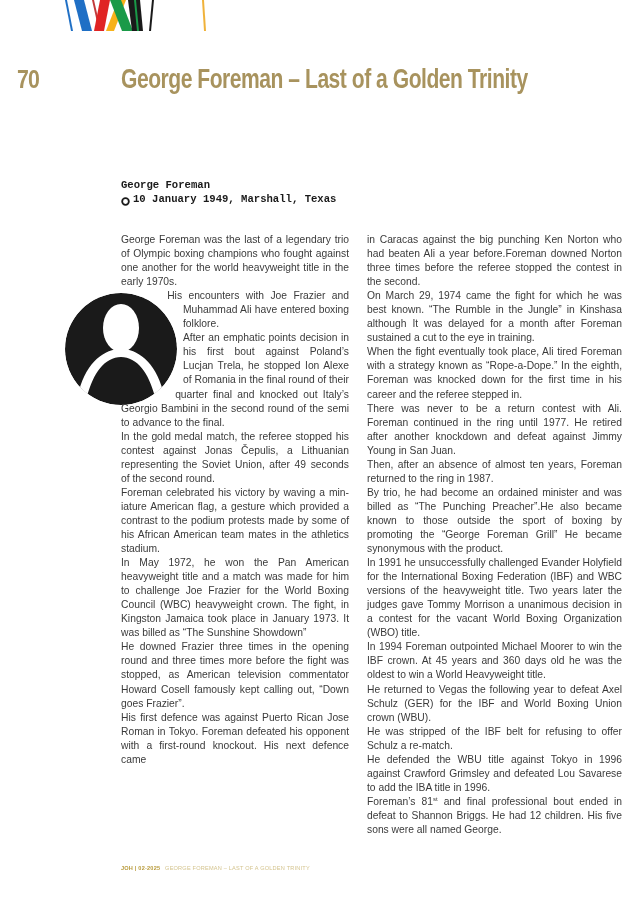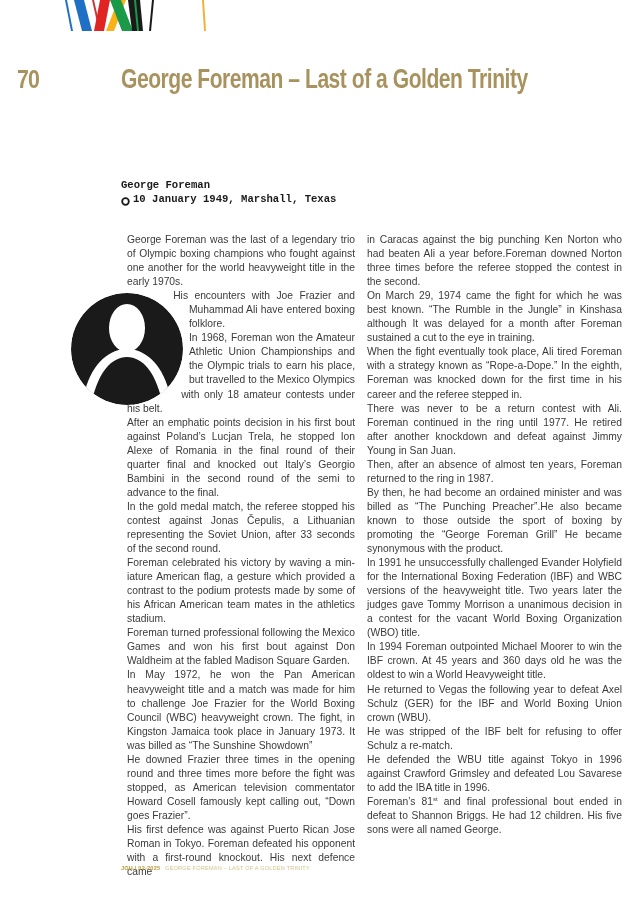--- a/index.html
+++ b/index.html
@@ -16,21 +16,21 @@
                 transform:scaleX(0.78); transform-origin:left center; white-space:nowrap; }
 
   .bio { position:absolute; left:121px; top:178px; font-family:Liberation Mono, monospace;
          font-weight:bold; font-size:10.6px; line-height:14px; color:#1a1a1a; }
   .bio .row { display:flex; align-items:flex-end; }
   .bio .ico { width:9px; height:9px; margin-right:3px; display:inline-block; }
 
   .col { position:absolute; font-family:"Liberation Sans", sans-serif; font-size:10.3px;
          line-height:14.05px; color:#3a3a3a; text-align:justify; hyphens:manual; }
   .col p { margin:0; }
-  .col-left { left:127px; top:233px; width:228px; }
+  .col-left { left:121px; top:233px; width:228px; }
   .col-right { left:367px; top:233px; width:255px; }
 
   .portrait { float:left; width:112px; height:112px; margin-left:-56px; margin-top:4px;
               margin-right:6px; shape-outside:circle(50%); border-radius:50%; }
 
   .footer { position:absolute; left:121px; top:865px; font-family:"Liberation Sans", sans-serif;
             font-size:5.6px; letter-spacing:0.2px; white-space:nowrap; }
   .footer .issue { color:#b89a3a; font-weight:bold; }
   .footer .ftitle { color:#d4c48f; margin-left:3px; }
   sup { font-size:6px; line-height:0; }
@@ -67,37 +67,35 @@
 </div>
 
 <div class="col col-left">
   <p>George Foreman was the last of a legendary  trio of Olympic boxing champions  who fought against one another for the  world heavyweight title in the early 1970s.</p>
   <svg class="portrait" viewBox="0 0 112 112">
     <circle cx="56" cy="56" r="56" fill="#1a1a1a"></circle>
     <ellipse cx="56" cy="35" rx="18" ry="24" fill="#fff"></ellipse>
     <path d="M14,98 C22,68 40,56 56,56 C72,56 90,68 98,98 L90,104 C84,80 72,64 56,64 C40,64 28,80 22,104 Z" fill="#fff"></path>
   </svg>
   <p>His encounters with Joe Frazier and Muhammad Ali have entered boxing folklore.</p>
-  <p>In 1968, Foreman  won the Amateur Athletic Union Championships and the Olympic trials to earn his place, but travelled to the Mexico Olympics with only 18 amateur contests under his belt.</p>
   <p>After an emphatic points decision in his first bout against Poland’s Lucjan Trela, he stopped Ion Alexe of Romania in the final round of their quarter final and knocked out  Italy’s Georgio Bambini in the sec­ond round of the semi to advance to the final.</p>
-  <p>In  the gold medal match,  the referee stopped his contest against Jonas Čepulis, a Lithuanian repre­senting the Soviet Union, after 33 seconds of the second round.</p>
+  <p>In  the gold medal match,  the referee stopped his contest against Jonas Čepulis, a Lithuanian repre­senting the Soviet Union, after 49 seconds of the second round.</p>
   <p>Foreman celebrated his victory by waving a min­iature American flag, a gesture which provided a contrast to the podium protests made by some of his African American team mates in the athletics stadium.</p>
-  <p>Foreman turned professional following the Mexico Games and won his first bout against Don Waldheim at the fabled Madison Square Garden.</p>
   <p>In May 1972, he won the Pan American heavyweight title and a  match was made for him to challenge Joe Frazier for the World Boxing Council (WBC) heavyweight crown. The fight, in Kingston Jamai­ca took place in January 1973. It was billed as “The Sunshine Showdown”</p>
   <p>He downed Frazier three times in the opening round and three times more before the fight was stopped, as American television commentator Howard Cosell famously kept calling out, “Down goes Frazier”.</p>
   <p>His first defence was against Puerto Rican Jose Roman in Tokyo. Foreman defeated his opponent with a first-round knockout. His next defence came</p>
 </div>
 
 <div class="col col-right">
   <p>in Caracas against the big punching Ken Norton who had beaten Ali a year before.Foreman downed Nor­ton three times before the referee stopped the con­test in the second.</p>
   <p>On March 29, 1974 came the fight for which he was best known. “The Rumble in the Jungle” in Kinshasa although It was delayed for a month after Foreman sustained a cut to the eye in training.</p>
   <p>When the fight eventually took place, Ali tired Fore­man with a strategy known as “Rope-a-Dope.” In the eighth, Foreman was knocked down for the first time in his career and the referee stepped in.</p>
   <p>There was never to be a return contest with Ali. Foreman continued in the ring until 1977. He retired after another knockdown and defeat against Jimmy Young in San Juan.</p>
   <p>Then, after an absence of almost ten years, Fore­man returned to the ring in 1987.</p>
-  <p>By then, he had become an ordained minister and was billed as “The Punching Preacher”.He also be­came known to those outside the sport of  boxing by promoting the “George Foreman Grill” He became synonymous with the product.</p>
+  <p>By trio, he had become an ordained minister and was billed as “The Punching Preacher”.He also be­came known to those outside the sport of  boxing by promoting the “George Foreman Grill” He became synonymous with the product.</p>
   <p>In 1991 he unsuccessfully challenged Evander Holyfield for the International Boxing Federation (IBF) and WBC versions of the heavyweight title. Two years later the judges gave Tommy Morrison a unanimous decision in a contest for the vacant World Boxing Organization (WBO) title.</p>
   <p>In 1994 Foreman  outpointed Michael Moorer to win the IBF crown. At 45 years and 360 days old he was the oldest to win a World Heavyweight title.</p>
   <p>He returned to Vegas the following year to defeat Axel Schulz (GER) for the IBF and World Boxing Union crown (WBU).</p>
   <p>He was stripped of the IBF belt for refusing to offer Schulz a re-match.</p>
   <p>He defended the WBU title against Tokyo in 1996 against Crawford Grimsley and defeated Lou Sava­rese to add the IBA title in 1996.</p>
   <p><span>Foreman’s 81</span><sup>st</sup><span> and final professional bout ended in defeat to Shannon Briggs. He had 12 children. His five sons were all named George.</span></p>
 </div>
 
 <div class="footer">
   <span class="issue">JOH | 02-2025</span>

